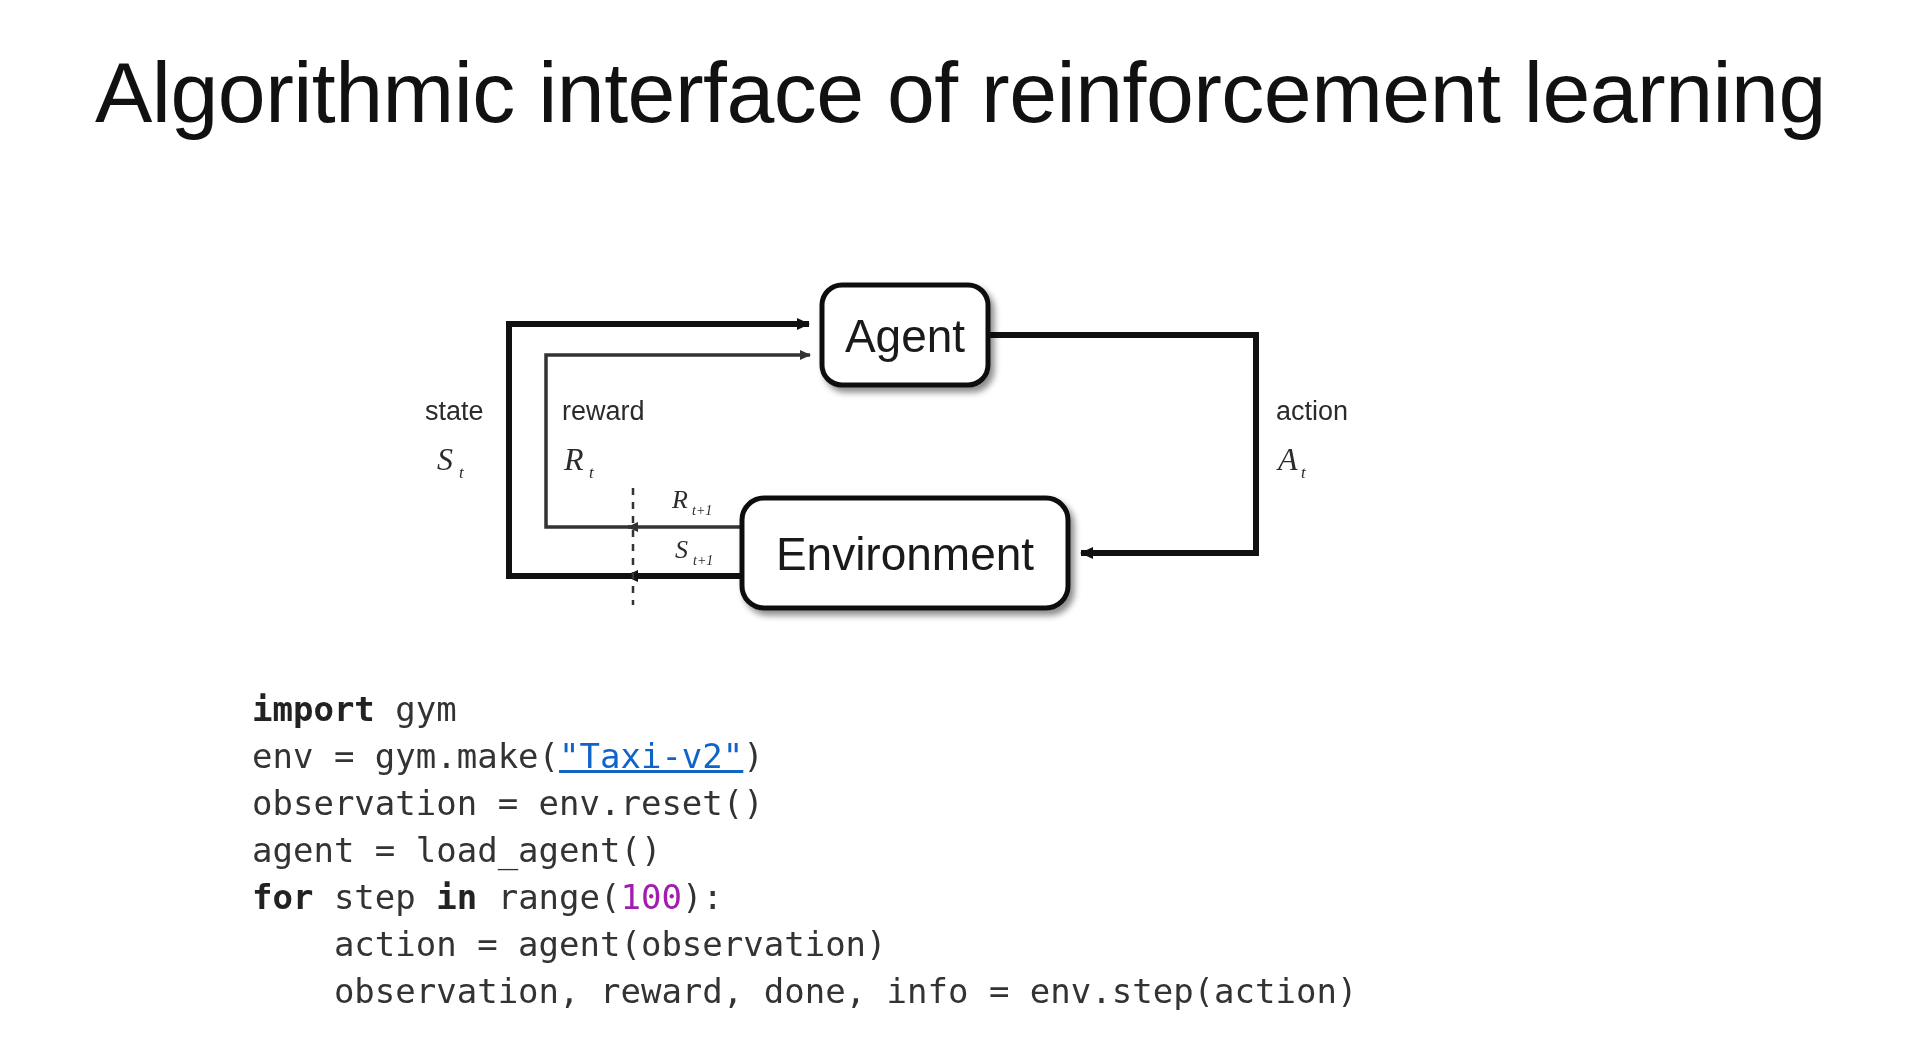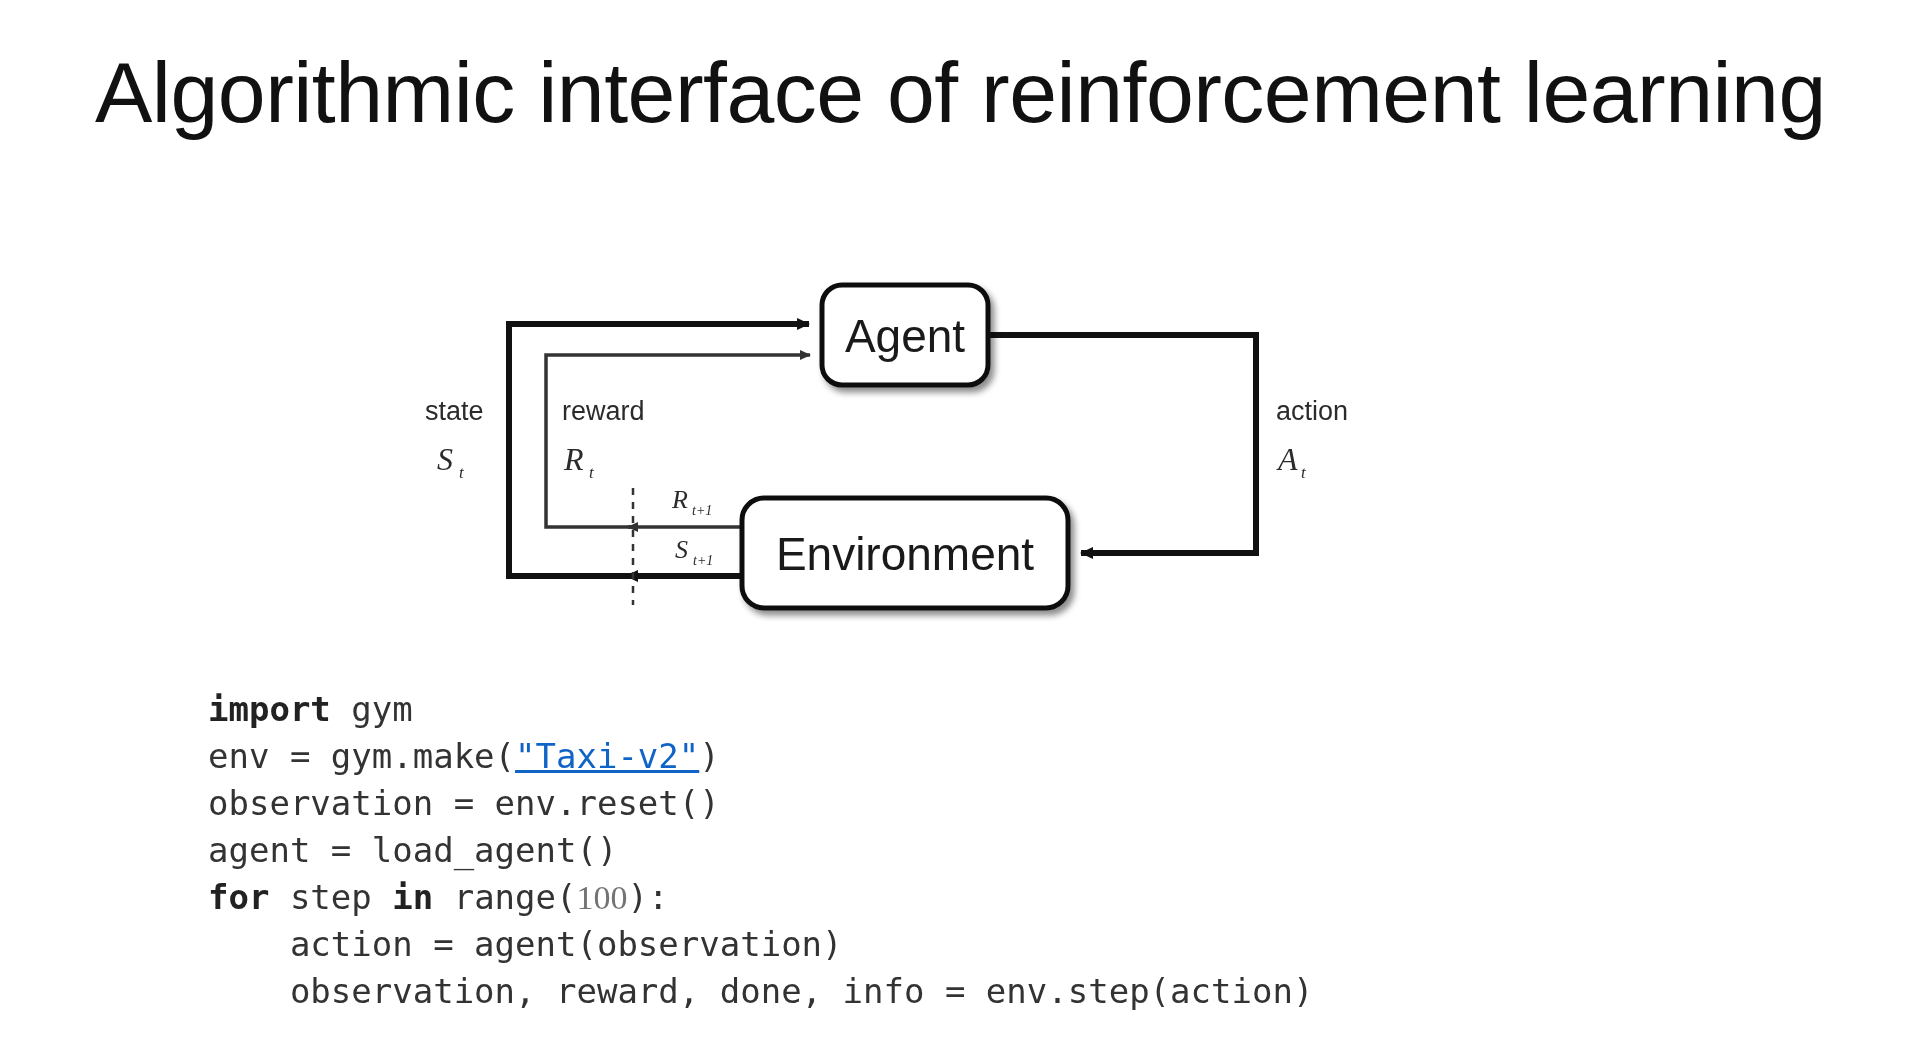--- a/index.html
+++ b/index.html
@@ -81,23 +81,23 @@
   #code-block {
     position: absolute;
     left: 208px;
     top: 686px;
     font-family: "DejaVu Sans Mono", "Liberation Mono", monospace;
     font-size: 34px;
     line-height: 47px;
     color: #333333;
     white-space: pre;
   }
-  #code-block .ln { display: block; }
+  #code-block .ln { display: block; margin-left: 44px; }
   #code-block .kw { font-weight: bold; color: #222222; }
-  #code-block .num { color: #737373; font-family: Liberation Serif, serif; }
+  #code-block .num { color: #a21caf; }
   #code-block .link {
     color: #1064c8;
     text-decoration: underline;
     cursor: pointer;
   }
 </style>
 </head>
 <body>
 
 <div id="slide">

